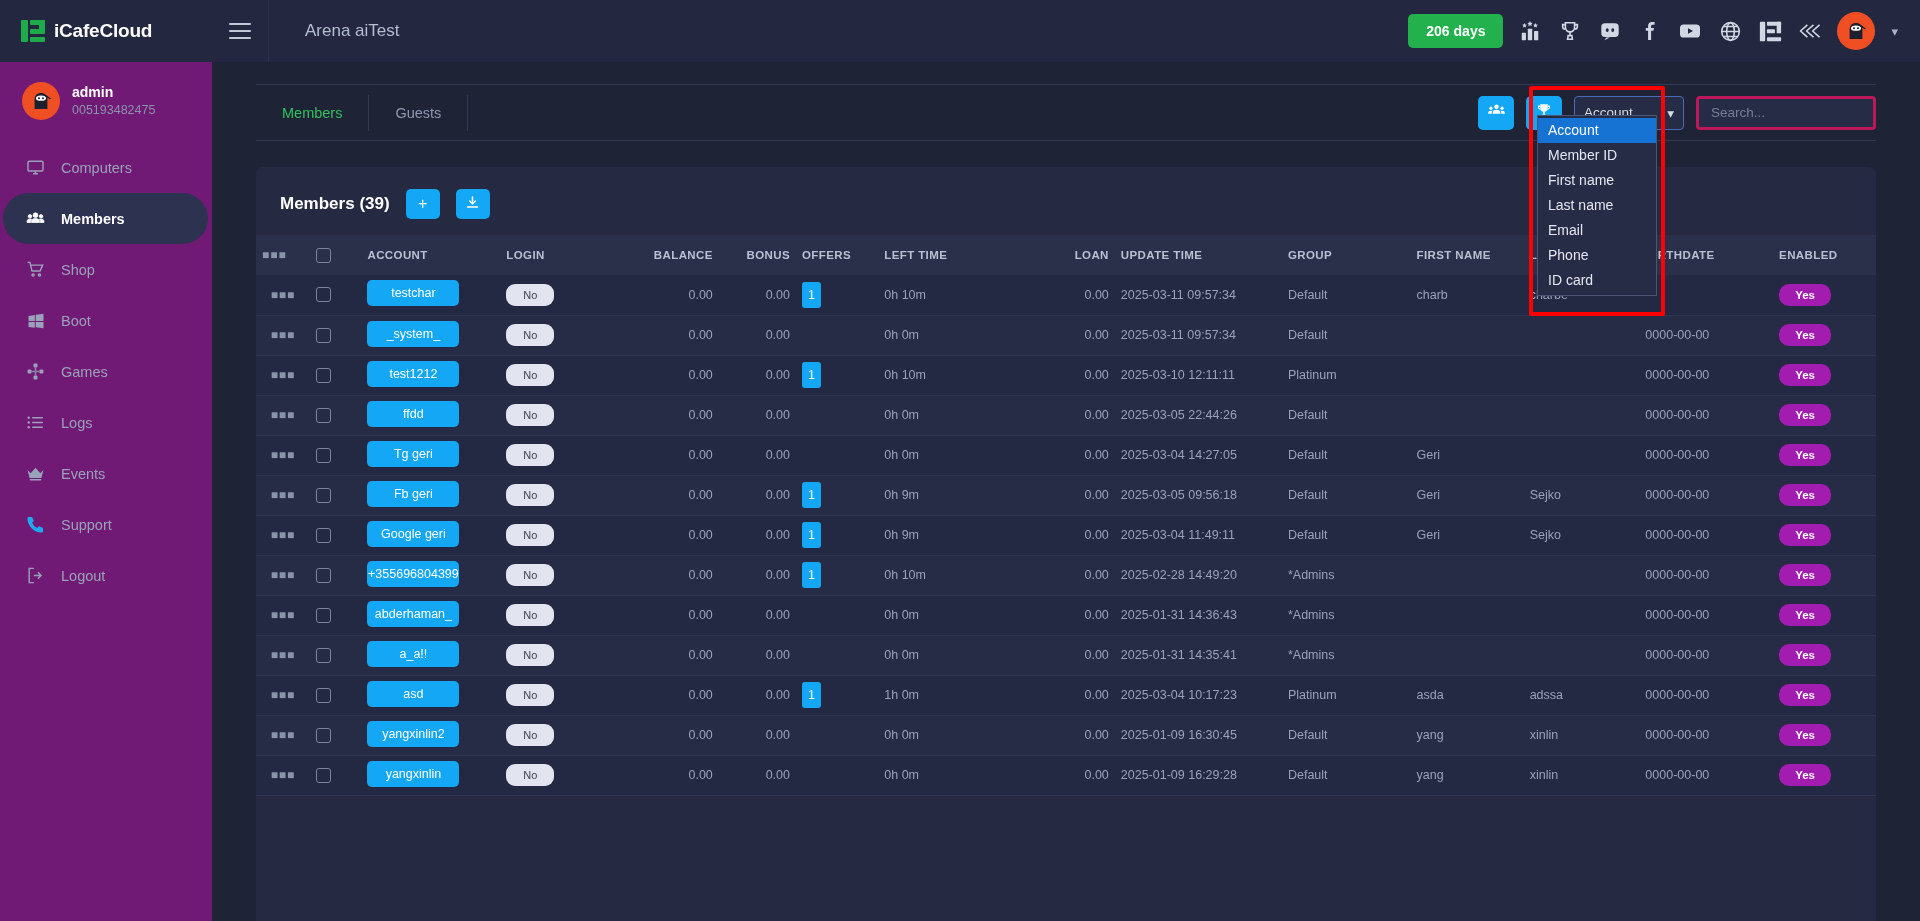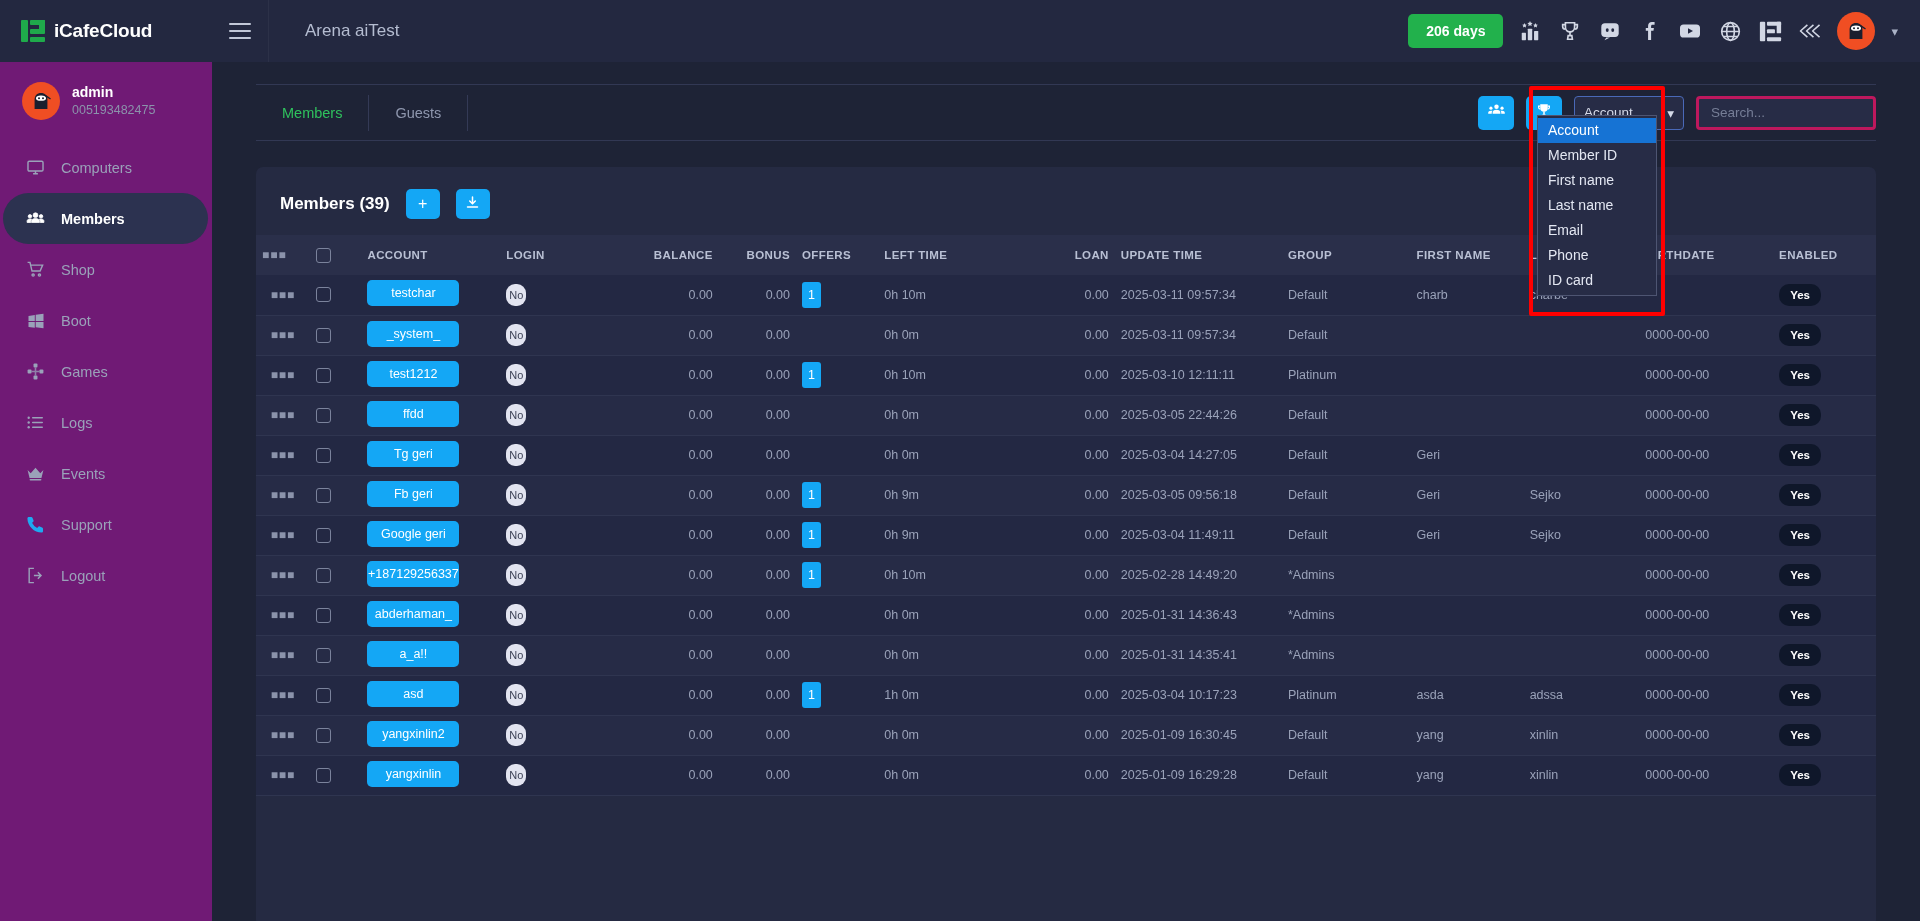--- a/index.html
+++ b/index.html
@@ -116,26 +116,26 @@
   tbody tr{ border-bottom:1px solid #2f3550;}
   tbody tr:nth-child(odd){ background:#232843; }
   tbody tr:nth-child(even){ background:#262b46; }
   .dots{ color:#8b93ab; letter-spacing:1px; font-size:12px; cursor:pointer;}
   .chk{ width:15px;height:15px;border:1.5px solid #7b839c;border-radius:3px;display:inline-block;
     cursor:pointer; vertical-align:middle;}
   .acct-pill{ display:inline-block; background:#14a7f5; color:#fff; font-size:12.5px;
     padding:6px 0; width:92px; text-align:center; border-radius:5px; cursor:pointer;
     overflow:hidden; text-overflow:clip; white-space:nowrap;}
   .login-pill{ display:inline-block; background:#e2e4f0; color:#3d4256; font-size:11px;
-    padding:5px 0; width:20px; text-align:center; border-radius:9px;}
+    padding:5px 0; width:48px; text-align:center; border-radius:9px;}
   .num{ text-align:right !important;}
   .offer-pill{ display:inline-block; background:#14a7f5; color:#fff; font-size:12.5px;
     width:19px; padding:6px 0; text-align:center; border-radius:3px;}
-  .yes-pill{ display:inline-block; background:#0f172a; color:#fff; font-size:11.5px; font-weight:bold;
-    width:42px; padding:5px 0; text-align:center; border-radius:10px;}
+  .yes-pill{ display:inline-block; background:#a21caf; color:#fff; font-size:11.5px; font-weight:bold;
+    width:52px; padding:5px 0; text-align:center; border-radius:10px;}
   
   .w-dots{width:42px} .w-chk{width:40px} .w-acct{width:108px} .w-login{width:78px}
   .w-bal{width:92px} .w-bon{width:60px} .w-off{width:64px} .w-left{width:124px}
   .w-loan{width:60px} .w-upd{width:130px} .w-grp{width:100px} .w-fn{width:88px}
   .w-ln{width:90px} .w-bd{width:104px} .w-en{width:80px}
 </style>
 </head>
 <body>
 
 <div class="topbar">
@@ -555,21 +555,21 @@
             <td class="w-upd">2025-03-04 11:49:11</td>
             <td class="w-grp">Default</td>
             <td class="w-fn">Geri</td>
             <td class="w-ln">Sejko</td>
             <td class="w-bd">0000-00-00</td>
             <td class="w-en"><span class="yes-pill">Yes</span></td>
           </tr>
           <tr>
             <td class="w-dots" style="text-align:center"><span class="dots">■■■</span></td>
             <td class="w-chk"><span class="chk"></span></td>
-            <td class="w-acct"><span class="acct-pill">+187129256337</span></td>
+            <td class="w-acct"><span class="acct-pill">+355696804399</span></td>
             <td class="w-login"><span class="login-pill">No</span></td>
             <td class="w-bal num">0.00</td>
             <td class="w-bon num">0.00</td>
             <td class="w-off"><span class="offer-pill">1</span></td>
             <td class="w-left">0h 10m</td>
             <td class="w-loan num">0.00</td>
             <td class="w-upd">2025-02-28 14:49:20</td>
             <td class="w-grp">*Admins</td>
             <td class="w-fn"></td>
             <td class="w-ln"></td>

